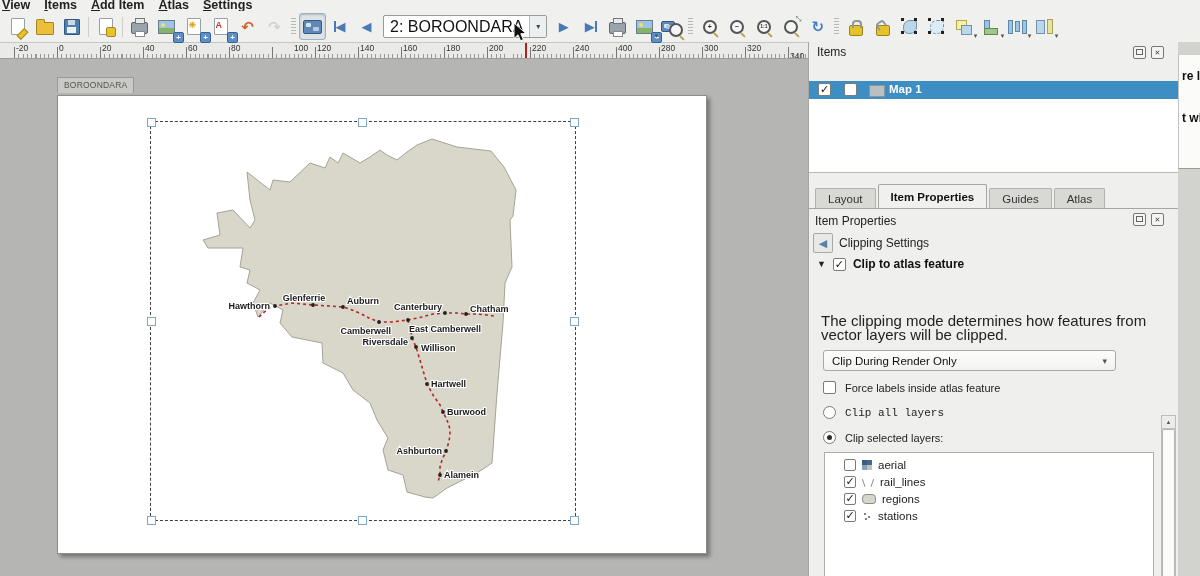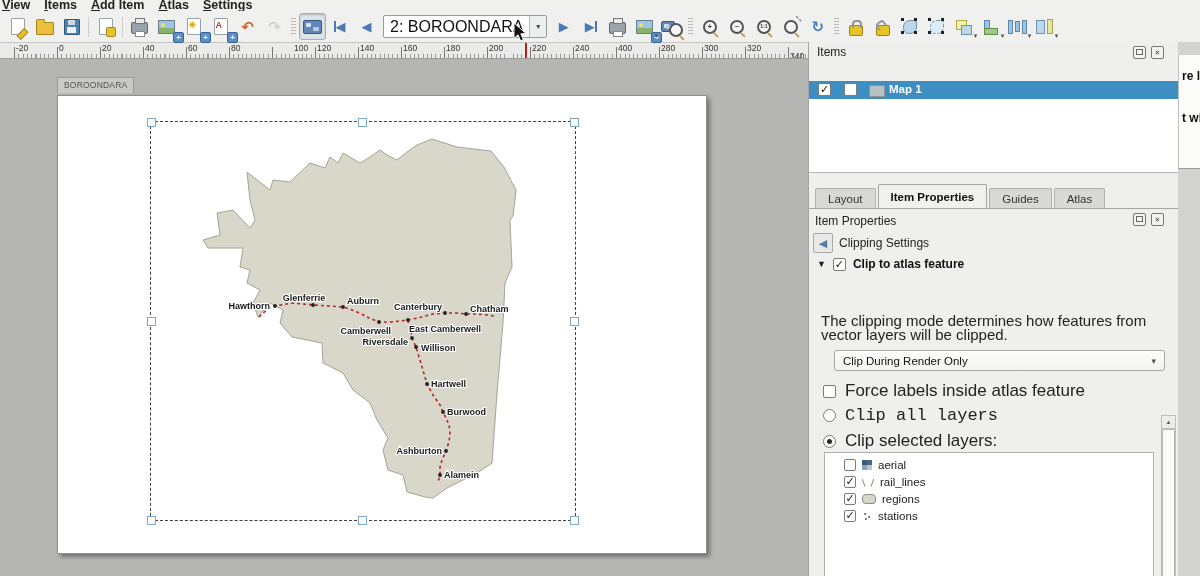--- a/index.html
+++ b/index.html
@@ -114,25 +114,25 @@
        font-size:11.5px;color:#333;display:flex;align-items:center;margin-right:2px;}
   .tab.active{height:23px;background:#f0f1ef;border-color:#a5a5a2;font-weight:700;color:#111;}
   .propsec{position:absolute;left:0;top:166px;width:100%;height:368px;border-top:1px solid #a5a5a2;}
   .backbtn{position:absolute;left:4px;top:24px;width:18px;height:18px;border:1px solid #a8a8a5;border-radius:2px;background:#e8e9e7;
            display:flex;align-items:center;justify-content:center;color:#5b7fa6;font-size:11px;}
   .breadcrumb{position:absolute;left:30px;top:27px;font-size:12px;color:#222;}
   .sechead{position:absolute;left:8px;top:48px;font-size:12px;font-weight:700;color:#111;display:flex;align-items:center;gap:7px;}
   .tri{font-size:9px;color:#222;}
   .para-b{position:absolute;left:14px;top:68px;width:334px;font-size:11.5px;font-weight:700;line-height:15px;color:#111;}
   .para-n{position:absolute;left:12px;top:105px;width:334px;font-size:15px;line-height:14px;color:#222;}
-  .pcombo{position:absolute;left:25px;top:141px;width:331px;height:21px;border:1px solid #a8a8a5;border-radius:3px;
+  .pcombo{position:absolute;left:14px;top:141px;width:293px;height:21px;border:1px solid #a8a8a5;border-radius:3px;
           background:linear-gradient(#fdfdfc,#f2f2f0);display:flex;align-items:center;justify-content:space-between;padding:0 8px;box-sizing:border-box;}
   .pcombo .v{font-size:11.5px;color:#111;}
   .pcombo .a{font-size:9px;color:#555;}
-  .optrow{position:absolute;left:14px;display:flex;align-items:center;gap:9px;font-size:17px;color:#222;}
+  .optrow{position:absolute;left:14px;display:flex;align-items:center;gap:9px;font-size:11px;color:#222;}
   .listbox{position:absolute;left:15px;top:243px;width:330px;height:130px;background:#fff;border:1px solid #aeaeab;box-sizing:border-box;overflow:hidden;}
   .lrow{display:flex;align-items:center;gap:6px;height:17px;padding-left:19px;font-size:11.5px;color:#222;}
   .cb.sm{width:12px;height:12px;}
   .li-raster{width:10px;height:10px;background:
      conic-gradient(#46688c 0 25%,#b8c4cf 0 50%,#8ba1b5 0 75%,#3d5b7d 0);}
   .li-line{width:12px;height:10px;position:relative;}
   .li-line::before{content:"";position:absolute;left:1px;top:1px;width:5px;height:8px;border-left:1.5px solid #8d8d85;transform:rotate(-20deg);}
   .li-line::after{content:"";position:absolute;left:5px;top:1px;width:5px;height:8px;border-right:1.5px solid #8d8d85;transform:rotate(20deg);}
   .li-poly{width:12px;height:8px;background:#d6d6cd;border:1px solid #8d8d85;border-radius:4px 4px 3px 4px;}
   .li-point{width:10px;height:10px;position:relative;}

